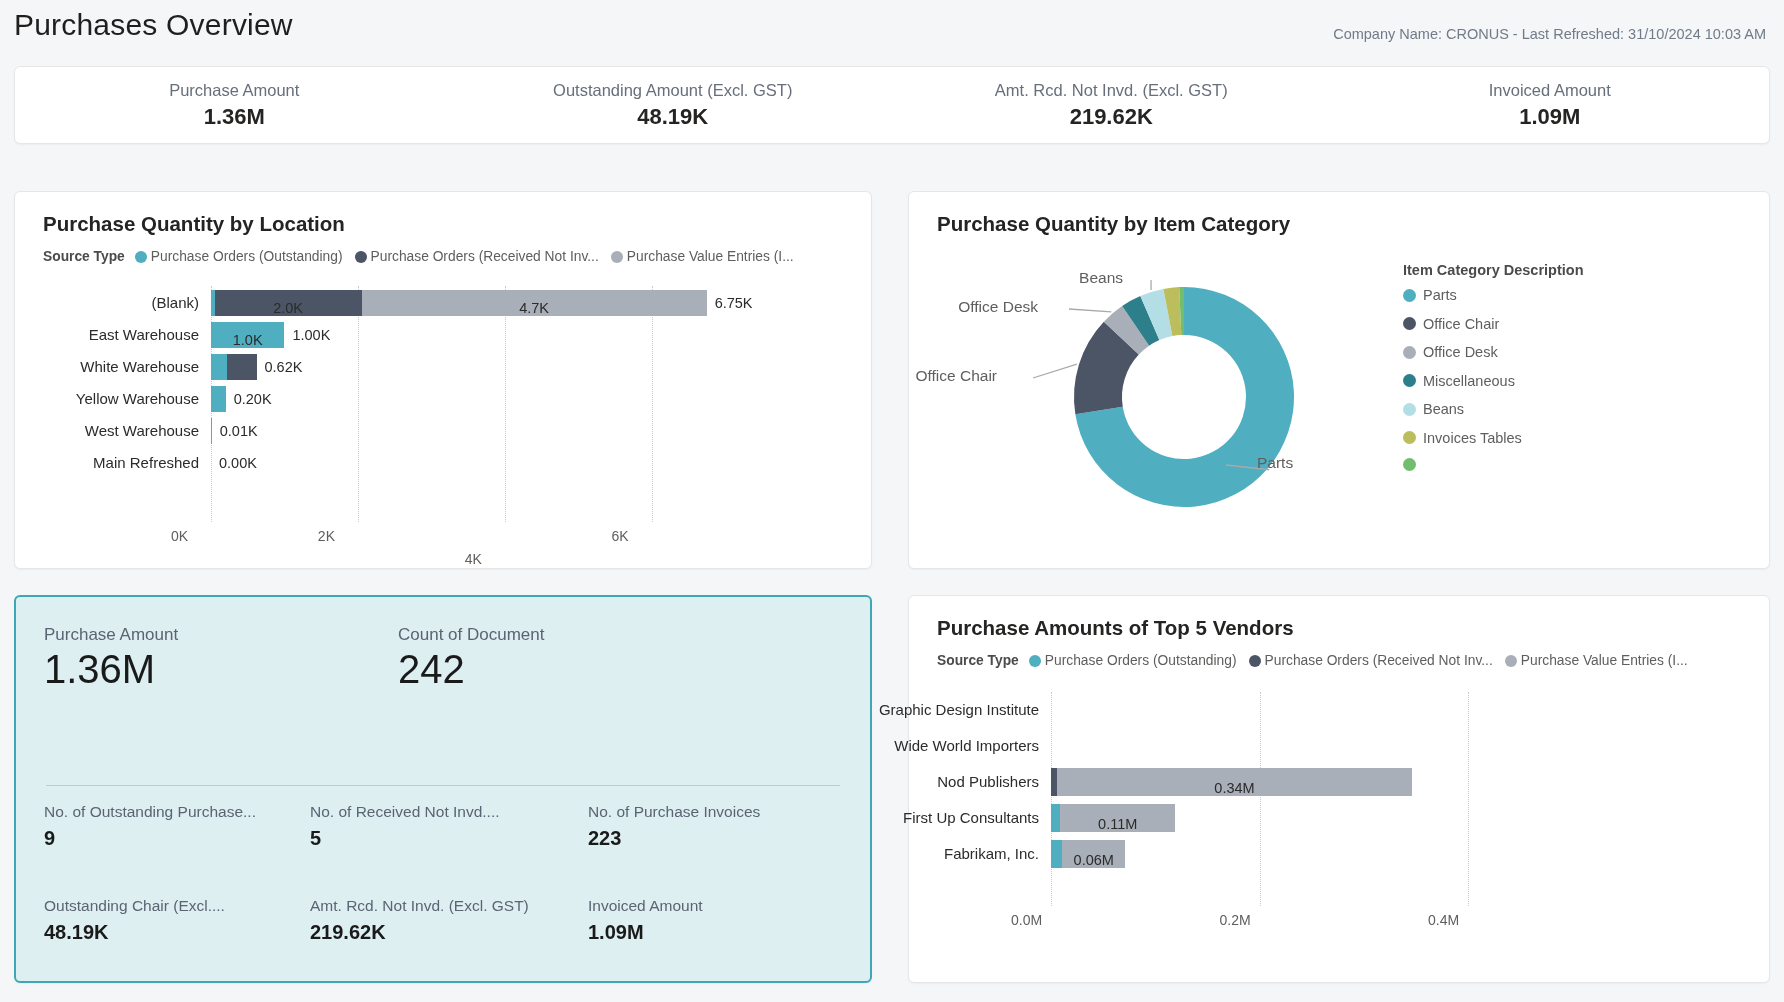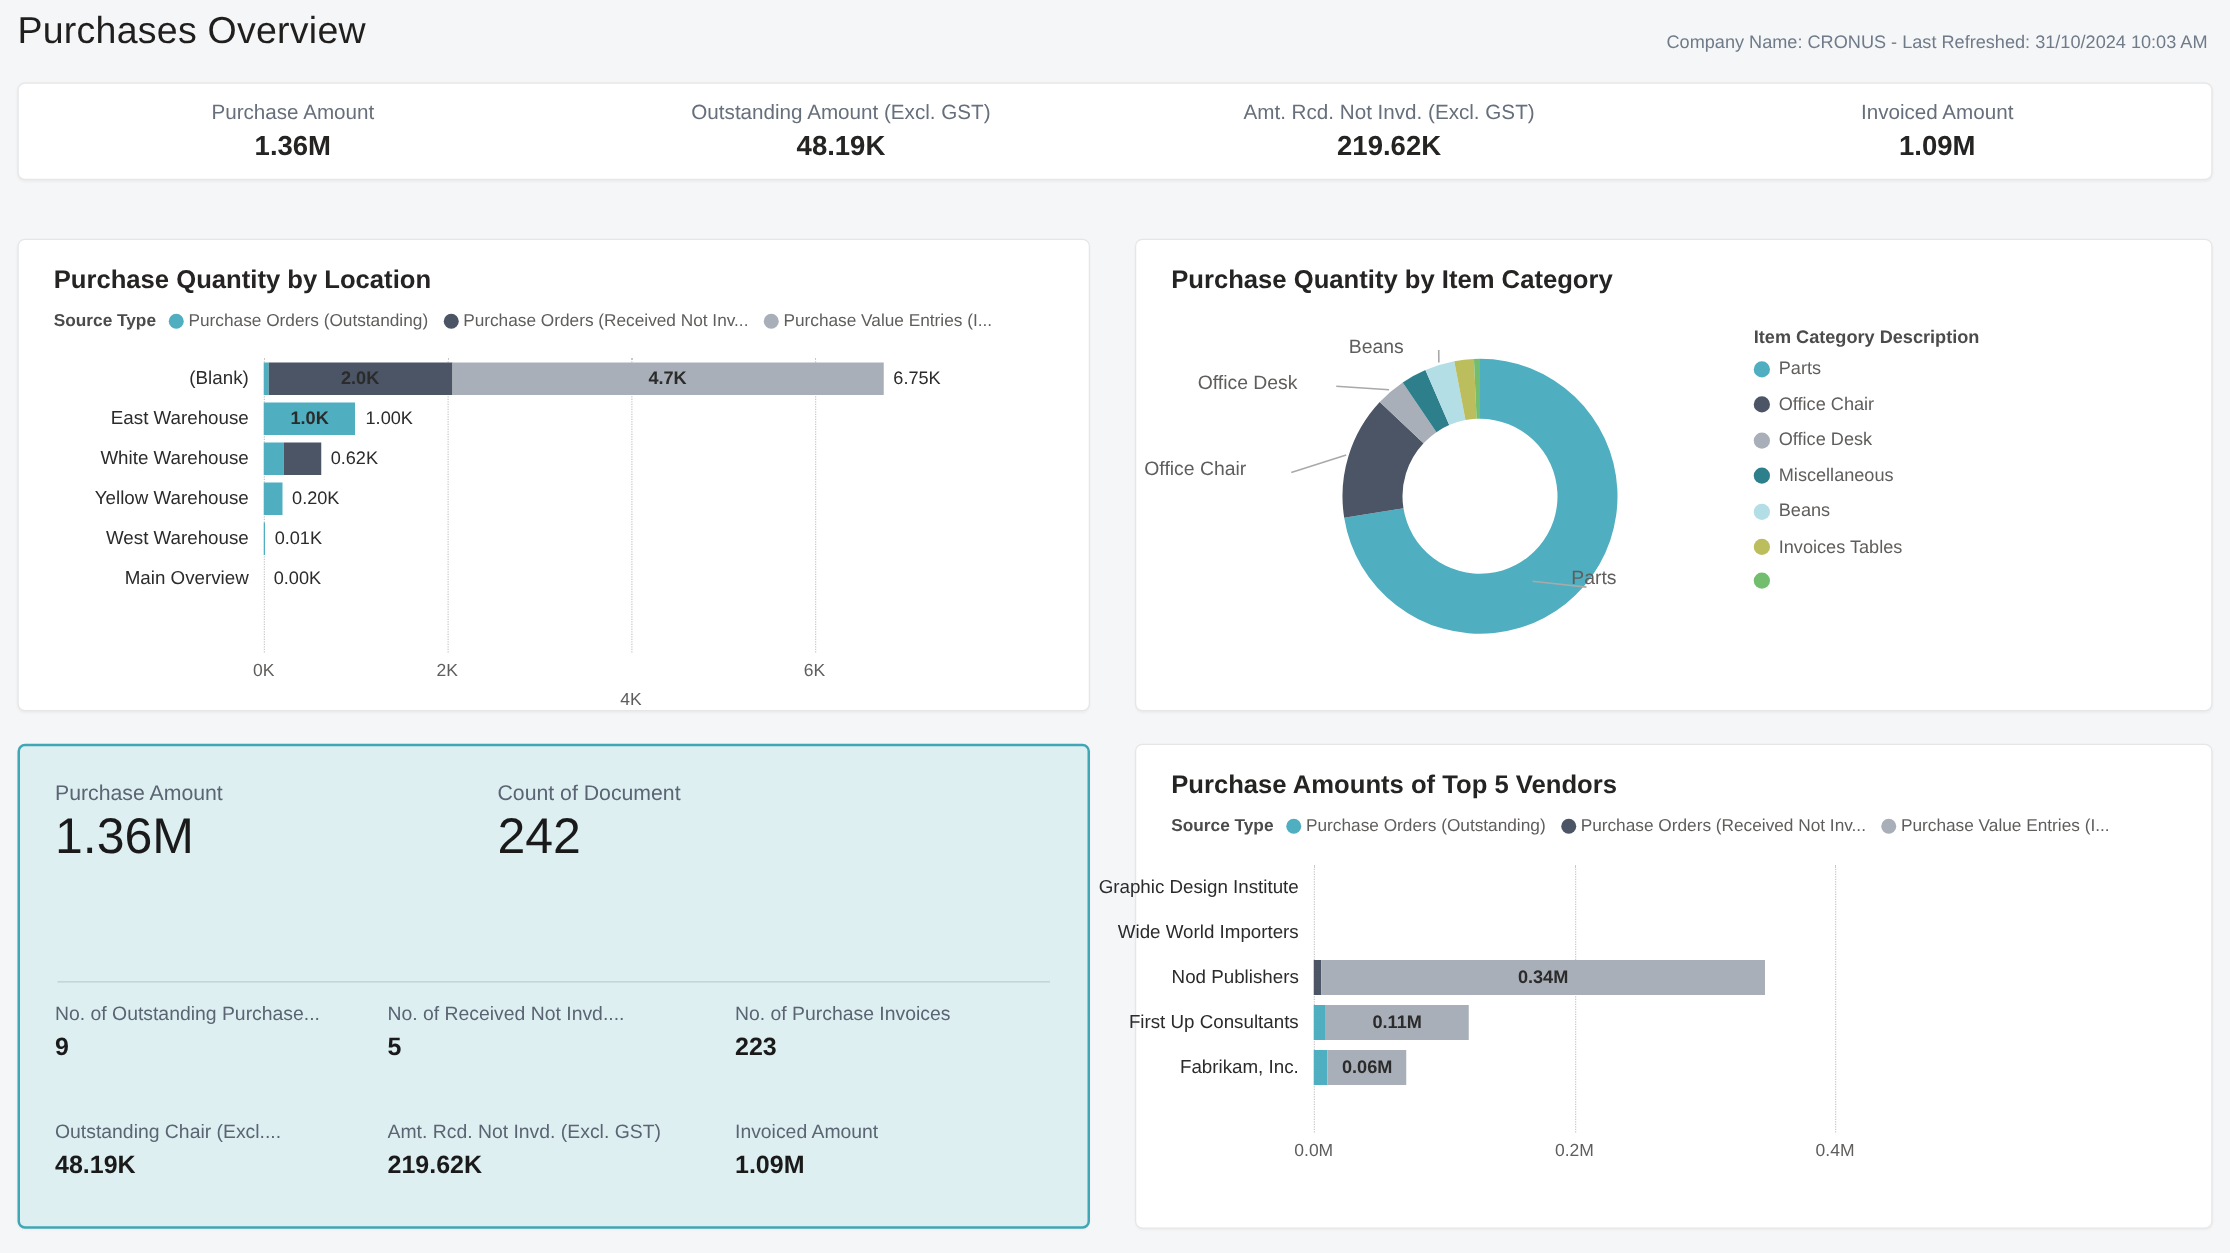--- a/index.html
+++ b/index.html
@@ -59,31 +59,31 @@
   .legend-dot { width: 12px; height: 12px; border-radius: 50%; margin-right: 4px; flex: none; }
   .legend-text { max-width: 240px; overflow: hidden; text-overflow: ellipsis; }
 
   
   .hbar-plot { position: absolute; }
   .hbar-cat {
     position: absolute; right: 0; text-align: right;
     font-size: 15px; color: #2B2B2B; white-space: nowrap;
   }
   .hbar-track { position: absolute; display: flex; align-items: stretch; }
-  .seg { height: 100%; display: flex; align-items: center; justify-content: center; font-weight: bold; }
+  .seg { height: 100%; display: flex; align-items: flex-end; justify-content: center; }
   .seg-label { font-size: 14.5px; color: #2B2B2B; white-space: nowrap; }
   .out-label {
     position: absolute; font-size: 14.5px; color: #2B2B2B; white-space: nowrap;
   }
   .gridline {
     position: absolute; width: 0; border-left: 1px dotted #C9C9C9;
   }
   .axis-tick {
     position: absolute; font-size: 14px; color: #605E5C;
-    text-align: center; white-space: nowrap;
+    text-align: left; white-space: nowrap;
   }
 
   
   .donut-wrap { position: absolute; }
   .callout-label {
     position: absolute; font-size: 15.5px; color: #605E5C; white-space: nowrap;
   }
 
   .cat-legend { position: absolute; }
   .cat-legend-title {
@@ -182,21 +182,21 @@
         <div class="hbar-cat" style="right:674px;top:109px;line-height:20px;">Yellow Warehouse</div>
         <div class="hbar-track" style="left:196px;top:106px;height:26px;">
           <div class="seg" style="width:14.685714285714287px;background:#4FAEC0;"></div>
         </div>
         <div class="out-label" style="left:218.68571428571428px;top:109px;line-height:20px;">0.20K</div>
         <div class="hbar-cat" style="right:674px;top:141px;line-height:20px;">West Warehouse</div>
         <div class="hbar-track" style="left:196px;top:138px;height:26px;">
           <div class="seg" style="width:0.7342857142857143px;background:#4FAEC0;"></div>
         </div>
         <div class="out-label" style="left:204.7342857142857px;top:141px;line-height:20px;">0.01K</div>
-        <div class="hbar-cat" style="right:674px;top:173px;line-height:20px;">Main Overview</div>
+        <div class="hbar-cat" style="right:674px;top:173px;line-height:20px;">Main Refreshed</div>
         <div class="out-label" style="left:204px;top:173px;line-height:20px;">0.00K</div>
         <div class="axis-tick" style="left:156px;top:248px;width:80px;">0K</div>
         <div class="axis-tick" style="left:302.8571428571429px;top:248px;width:80px;">2K</div>
         <div class="axis-tick" style="left:449.7142857142857px;top:248px;width:80px;margin-top:23px;">4K</div>
         <div class="axis-tick" style="left:596.5714285714286px;top:248px;width:80px;">6K</div>
       </div>
   </div>
 
   <div class="card" id="card-category">
     <div class="card-title">Purchase Quantity by Item Category</div>

